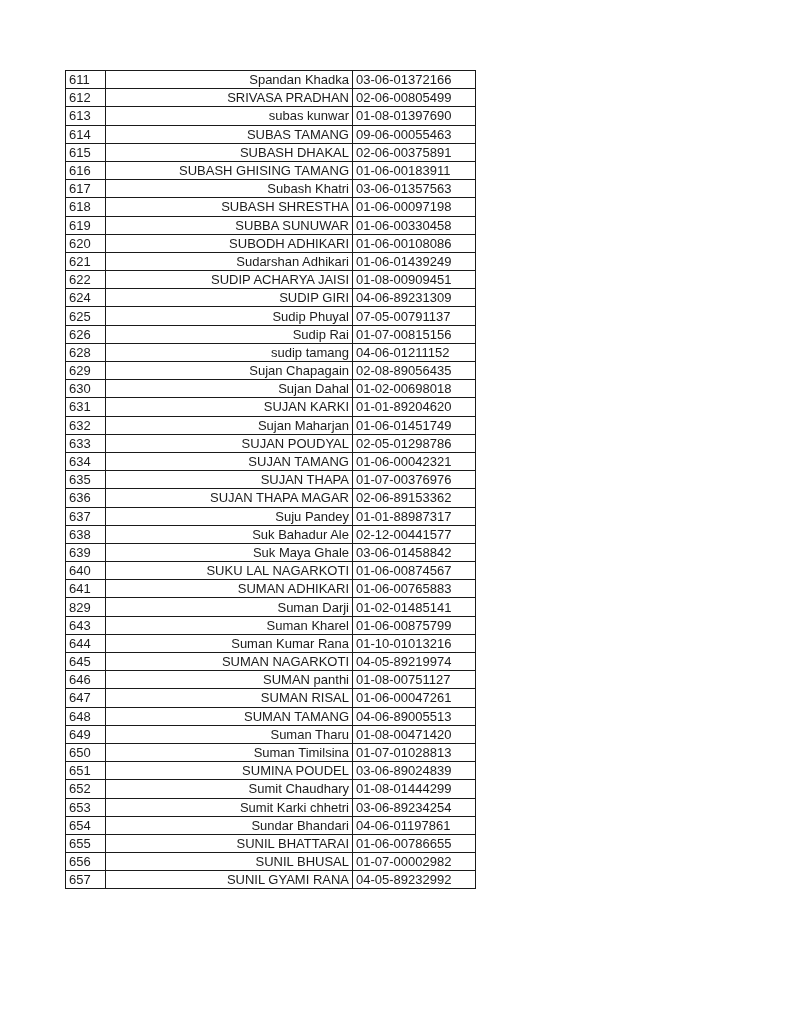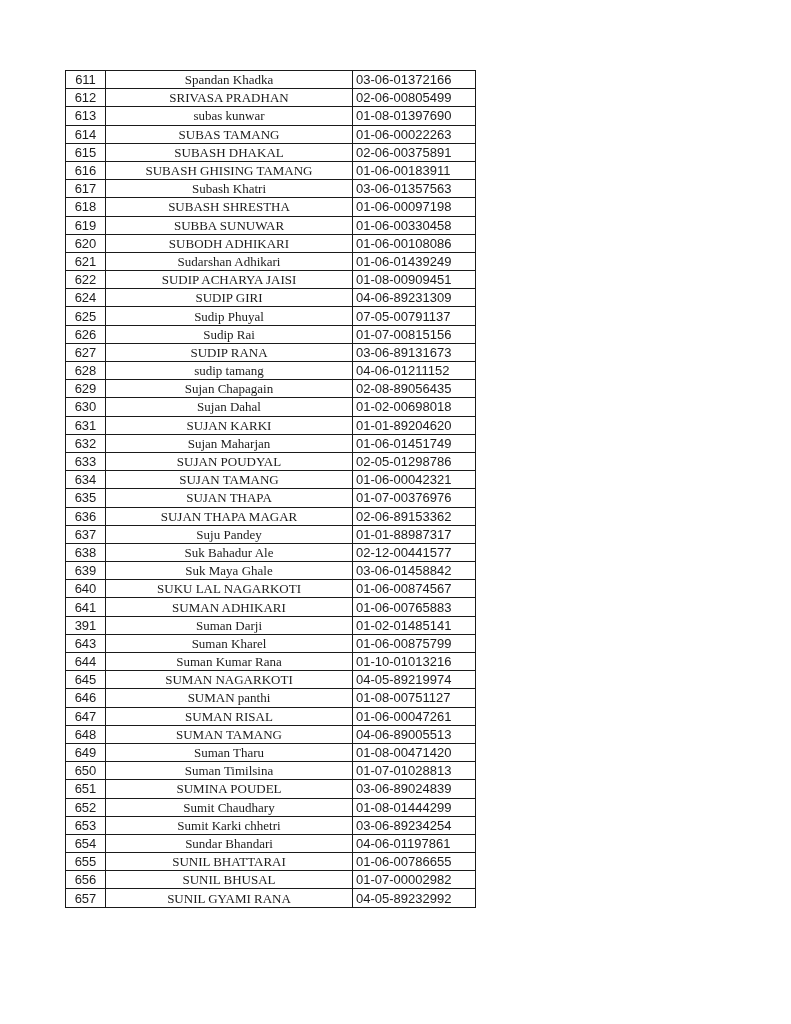--- a/index.html
+++ b/index.html
@@ -34,28 +34,27 @@
     font-size: 13px;
     height: 17.2px;
     line-height: 1;
     padding: 0 3px;
     overflow: hidden;
     white-space: nowrap;
     vertical-align: middle;
   }
   td.sn {
     width: 33px;
-    text-align: center;
+    text-align: left;
     padding-right: 5px;
   }
   td.name {
     width: 240px;
-    text-align: center;
+    text-align: right;
     padding-left: 5px;
-    font-family: Liberation Serif, serif;
   }
   td.id {
     width: 116px;
     text-align: left;
     padding-left: 3px;
     border-radius: 6px;
   }
 </style>
 </head>
 <body>
@@ -74,21 +73,21 @@
           <td class="id">02-06-00805499</td>
         </tr>
         <tr>
           <td class="sn">613</td>
           <td class="name">subas kunwar</td>
           <td class="id">01-08-01397690</td>
         </tr>
         <tr>
           <td class="sn">614</td>
           <td class="name">SUBAS TAMANG</td>
-          <td class="id">01-06-00022263</td>
+          <td class="id">09-06-00055463</td>
         </tr>
         <tr>
           <td class="sn">615</td>
           <td class="name">SUBASH DHAKAL</td>
           <td class="id">02-06-00375891</td>
         </tr>
         <tr>
           <td class="sn">616</td>
           <td class="name">SUBASH GHISING TAMANG</td>
           <td class="id">01-06-00183911</td>
@@ -132,25 +131,20 @@
           <td class="sn">625</td>
           <td class="name">Sudip Phuyal</td>
           <td class="id">07-05-00791137</td>
         </tr>
         <tr>
           <td class="sn">626</td>
           <td class="name">Sudip Rai</td>
           <td class="id">01-07-00815156</td>
         </tr>
         <tr>
-          <td class="sn">627</td>
-          <td class="name">SUDIP RANA</td>
-          <td class="id">03-06-89131673</td>
-        </tr>
-        <tr>
           <td class="sn">628</td>
           <td class="name">sudip tamang</td>
           <td class="id">04-06-01211152</td>
         </tr>
         <tr>
           <td class="sn">629</td>
           <td class="name">Sujan Chapagain</td>
           <td class="id">02-08-89056435</td>
         </tr>
         <tr>
@@ -207,21 +201,21 @@
           <td class="sn">640</td>
           <td class="name">SUKU LAL NAGARKOTI</td>
           <td class="id">01-06-00874567</td>
         </tr>
         <tr>
           <td class="sn">641</td>
           <td class="name">SUMAN ADHIKARI</td>
           <td class="id">01-06-00765883</td>
         </tr>
         <tr>
-          <td class="sn">391</td>
+          <td class="sn">829</td>
           <td class="name">Suman Darji</td>
           <td class="id">01-02-01485141</td>
         </tr>
         <tr>
           <td class="sn">643</td>
           <td class="name">Suman Kharel</td>
           <td class="id">01-06-00875799</td>
         </tr>
         <tr>
           <td class="sn">644</td>

